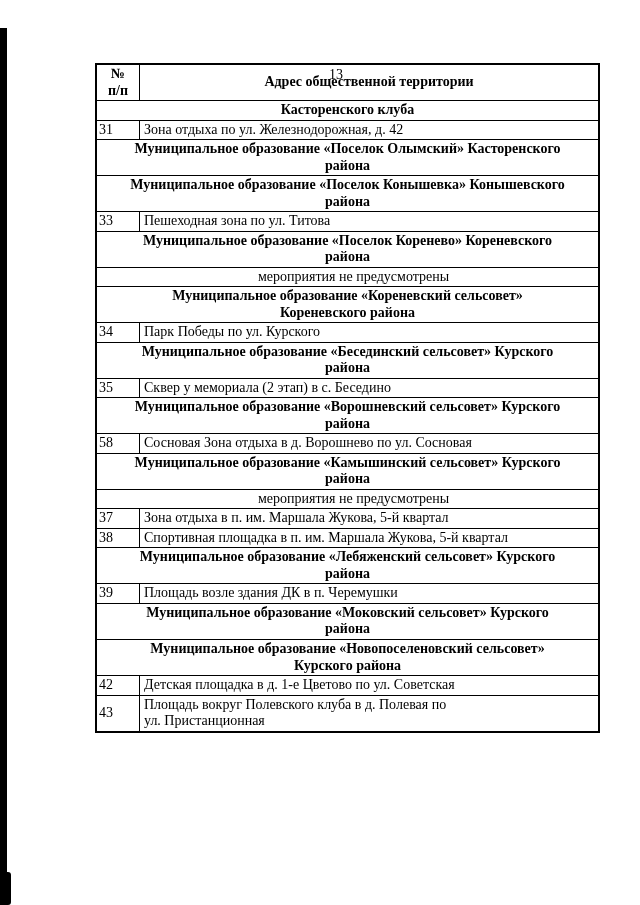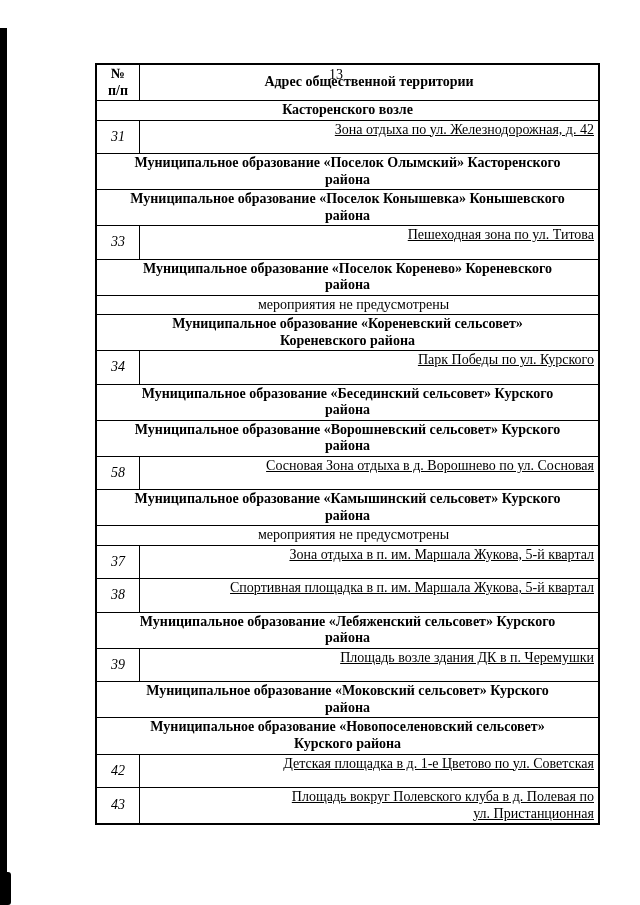--- a/index.html
+++ b/index.html
@@ -56,30 +56,28 @@
     border: 1px solid #000;
     padding: 1px 4px;
   }
   .doc-table th {
     font-weight: bold;
     text-align: center;
     vertical-align: middle;
   }
   .col-num { width: 34px; padding: 1px 2px; }
   td.num {
-    text-align: center;
-    vertical-align: middle;
-    padding: 8px 2px;
-    font-style: italic;
+    text-align: left;
+    vertical-align: middle;
+    padding: 1px 2px;
   }
   td.addr {
-    text-align: right;
+    text-align: left;
     vertical-align: top;
     white-space: pre-line;
-    text-decoration: underline;
   }
   td.section {
     font-weight: bold;
     text-align: center;
     vertical-align: middle;
     white-space: pre-line;
   }
   td.note {
     text-align: center;
     vertical-align: middle;
@@ -101,21 +99,21 @@
       <tr>
         <th class="col-num">
           <span>№</span><br>
           <span>п/п</span>
         </th>
         <th class="col-addr">Адрес общественной территории</th>
       </tr>
     </thead>
     <tbody id="table-body">
         <tr>
-          <td colspan="2" class="section">Касторенского возле</td>
+          <td colspan="2" class="section">Касторенского клуба</td>
         </tr>
         <tr>
           <td class="num">31</td>
           <td class="addr">Зона отдыха по ул. Железнодорожная, д. 42</td>
         </tr>
         <tr>
           <td colspan="2" class="section">Муниципальное образование «Поселок Олымский» Касторенского
 района</td>
         </tr>
         <tr>
@@ -137,20 +135,24 @@
           <td colspan="2" class="section">Муниципальное образование «Кореневский сельсовет»
 Кореневского района</td>
         </tr>
         <tr>
           <td class="num">34</td>
           <td class="addr">Парк Победы по ул. Курского</td>
         </tr>
         <tr>
           <td colspan="2" class="section">Муниципальное образование «Бесединский сельсовет» Курского
 района</td>
+        </tr>
+        <tr>
+          <td class="num">35</td>
+          <td class="addr">Сквер у мемориала (2 этап) в с. Беседино</td>
         </tr>
         <tr>
           <td colspan="2" class="section">Муниципальное образование «Ворошневский сельсовет» Курского
 района</td>
         </tr>
         <tr>
           <td class="num">58</td>
           <td class="addr">Сосновая Зона отдыха в д. Ворошнево по ул. Сосновая</td>
         </tr>
         <tr>

